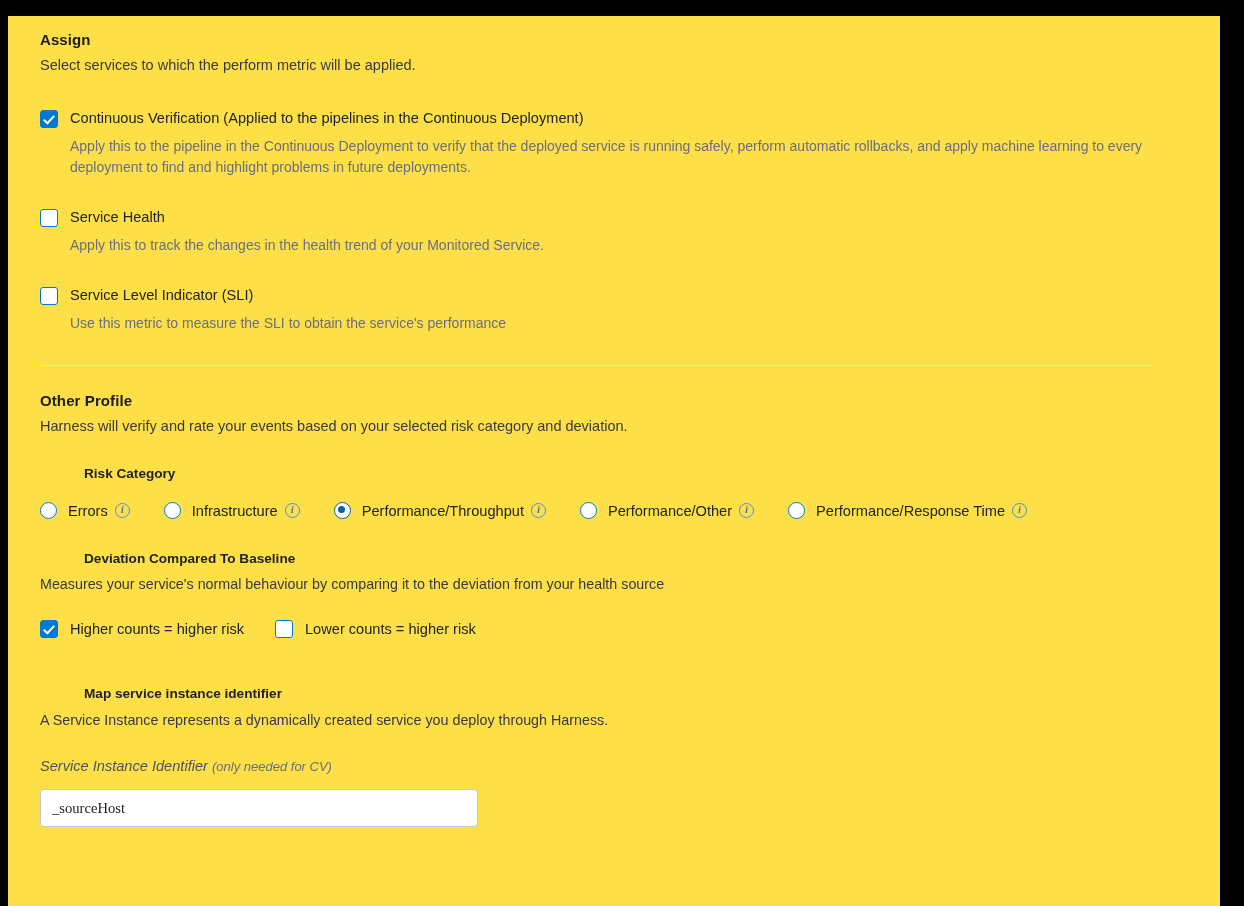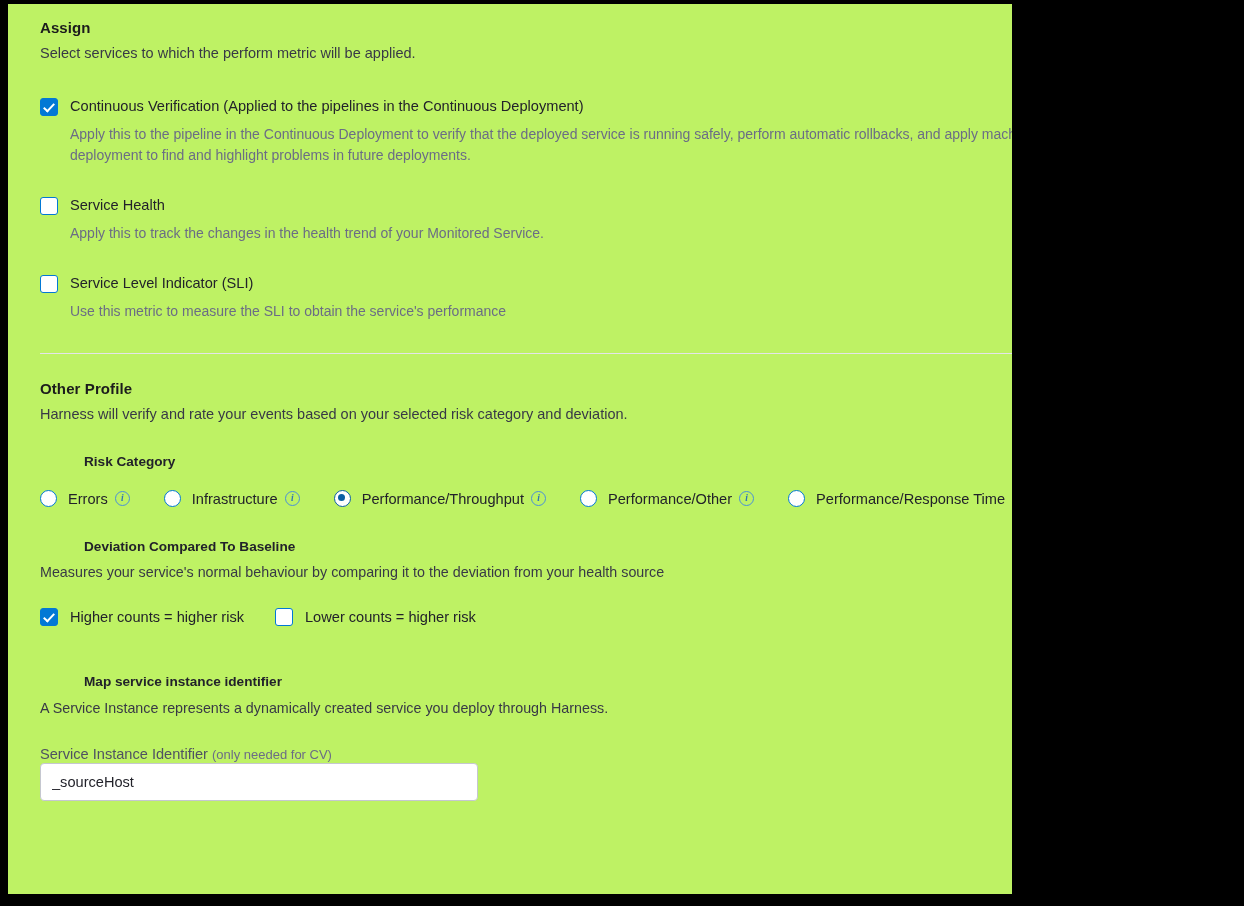--- a/index.html
+++ b/index.html
@@ -9,24 +9,24 @@
   }
   body {
     width: 1244px;
     height: 906px;
     font-family: "Liberation Sans", sans-serif;
     -webkit-font-smoothing: antialiased;
   }
   .screen {
     position: absolute;
     left: 8px;
-    top: 4px;
-    width: 1004px;
+    top: 16px;
+    width: 1212px;
     height: 890px;
-    background: #bef264;
+    background: #fde047;
     overflow: hidden;
   }
   .inner {
     position: absolute;
     left: 32px;
     top: 0px;
     width: 1160px;
   }
 
   .section-title {
@@ -193,34 +193,35 @@
   #map-section { margin-top: 48px; }
   .map-desc {
     font-size: 14.3px;
     color: #383946;
     margin-top: 11px;
   }
   .input-label {
     margin-top: 30px;
     font-size: 14.6px;
     color: #4f5162;
+    font-style: italic;
   }
   .input-label .hint {
     font-size: 13px;
     color: #6b6d85;
   }
   .text-input {
-    margin-top: 1px;
+    margin-top: 15px;
     width: 438px;
     height: 38px;
     box-sizing: border-box;
     border: 1px solid #c5c7d0;
     border-radius: 4px;
     background: #ffffff;
-    font-family: Liberation Sans, sans-serif;
+    font-family: Liberation Serif, serif;
     font-size: 14.6px;
     color: #22222a;
     padding: 0 11px;
     outline: none;
   }
 </style>
 </head>
 <body>
 
 <div class="screen">

